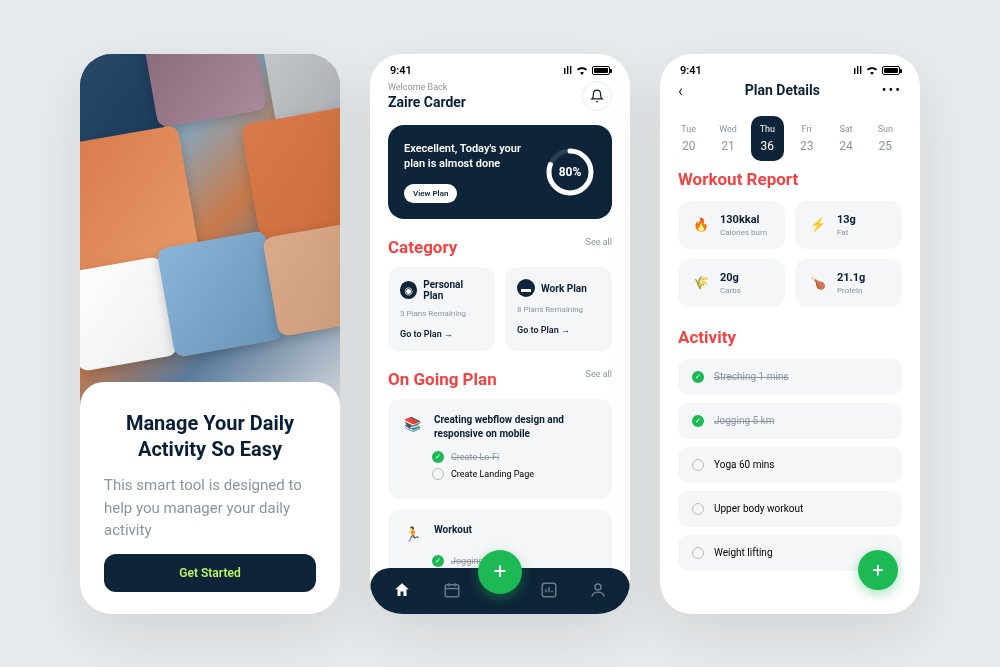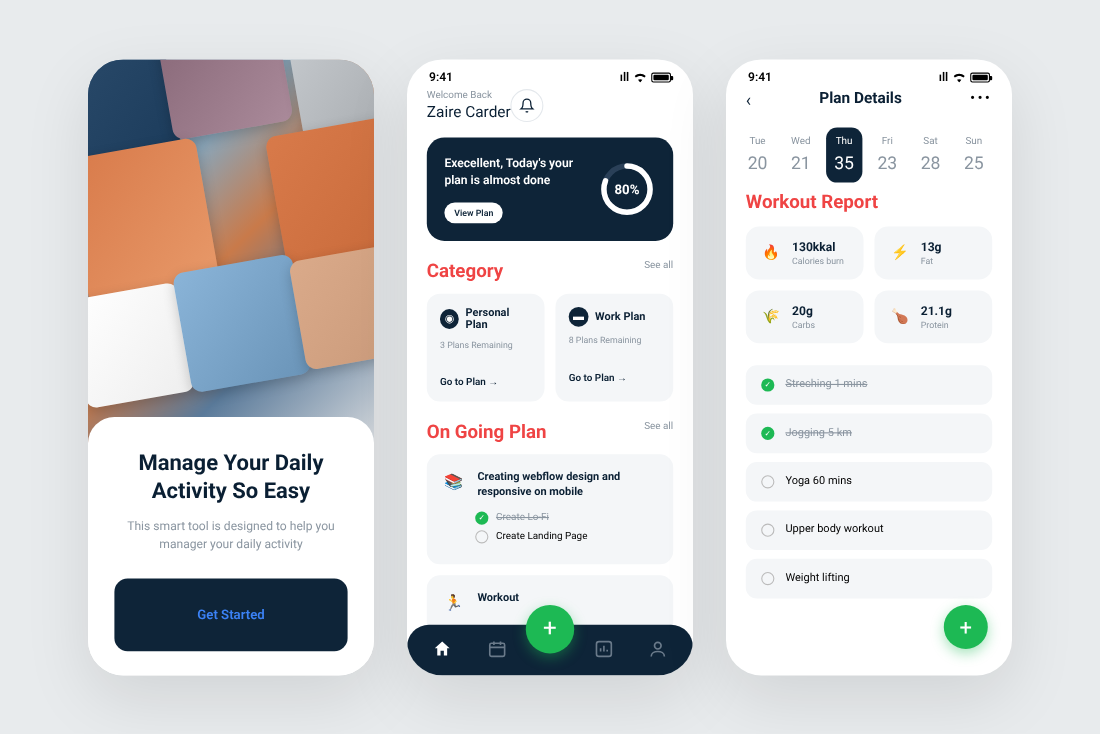--- a/index.html
+++ b/index.html
@@ -21,45 +21,45 @@
 .t1{width:100px;height:130px;left:-20px;top:-10px;background:linear-gradient(135deg,#2a4a6a,#1a3a5a);transform:rotate(-10deg)}
 .t2{width:110px;height:90px;left:70px;top:-25px;background:linear-gradient(135deg,#8a6a7a,#aa8a9a);transform:rotate(-10deg)}
 .t3{width:100px;height:100px;right:-30px;top:-20px;background:linear-gradient(135deg,#c4c8cc,#a4a8ac);transform:rotate(-10deg)}
 .t4{width:120px;height:140px;left:-10px;top:80px;background:linear-gradient(135deg,#d87a4a,#e89a6a);transform:rotate(-10deg)}
 .t5{width:120px;height:120px;right:-30px;top:60px;background:linear-gradient(135deg,#d87a4a,#c86a3a);transform:rotate(-10deg)}
 .t6{width:100px;height:100px;left:-10px;top:210px;background:linear-gradient(135deg,#fff,#eee);transform:rotate(-10deg)}
 .t7{width:110px;height:110px;left:85px;top:185px;background:linear-gradient(135deg,#8ab4d8,#6a94b8);transform:rotate(-10deg)}
 .t8{width:100px;height:100px;right:-30px;top:175px;background:linear-gradient(135deg,#daaa8a,#ca9a7a);transform:rotate(-10deg)}
 .onboard-card{background:#fff;border-radius:24px 24px 0 0;padding:28px 24px 22px;margin-top:-24px;position:relative;z-index:2}
 .onboard-title{font-size:20px;font-weight:700;color:#0a1f33;text-align:center;line-height:1.3;margin-bottom:12px}
-.onboard-sub{font-size:11px;color:#8a95a0;text-align:center;line-height:1.5;margin-bottom:22px}
-.btn-primary{background:#0e2438;color:#3b82f6;padding:26px;border-radius:12px;text-align:center;font-size:12px;font-weight:600}
+.onboard-sub{font-size:15px;color:#8a95a0;text-align:left;line-height:1.5;margin-bottom:12px}
+.btn-primary{background:#0e2438;color:#bef264;padding:12px;border-radius:12px;text-align:center;font-size:12px;font-weight:600}
 
 
 .p2-content{padding:0 18px}
-.header{display:flex;justify-content:flex-start;align-items:center;margin-bottom:14px}
+.header{display:flex;justify-content:space-between;align-items:center;margin-bottom:14px}
 .welcome{font-size:9px;color:#8a95a0}
-.username{font-size:14px;font-weight:400;color:#0a1f33;margin-top:2px}
+.username{font-size:14px;font-weight:700;color:#0a1f33;margin-top:2px}
 .bell{width:30px;height:30px;border:1px solid #e4e8ec;border-radius:50%;display:flex;align-items:center;justify-content:center;font-size:13px}
 .progress-card{background:#0e2438;border-radius:16px;padding:16px;display:flex;align-items:center;gap:14px;margin-bottom:18px}
 .pc-text{flex:1}
 .pc-title{color:#fff;font-size:11px;font-weight:600;line-height:1.4;margin-bottom:10px}
 .pc-btn{background:#fff;color:#0e2438;padding:5px 9px;border-radius:20px;display:inline-block;font-size:8px;font-weight:600}
 .ring{width:52px;height:52px;position:relative}
 .ring svg{transform:rotate(-90deg)}
 .ring-text{position:absolute;top:50%;left:50%;transform:translate(-50%,-50%);color:#fff;font-size:12px;font-weight:700}
 .section-head{display:flex;justify-content:space-between;margin-bottom:10px}
 .section-title{font-size:17px;font-weight:700;color:#ef4444}
 .see-all{font-size:9px;color:#8a95a0}
 .cat-row{display:flex;gap:10px;margin-bottom:18px}
 .cat-card{flex:1;background:#f4f6f8;border-radius:12px;padding:12px}
 .cat-head{display:flex;align-items:center;gap:6px;margin-bottom:8px}
 .cat-icon{width:18px;height:18px;background:#0e2438;border-radius:50%;display:flex;align-items:center;justify-content:center;color:#fff;font-size:10px}
 .cat-name{font-size:10px;font-weight:700;color:#0a1f33}
-.cat-sub{font-size:8px;color:#8a95a0;margin-bottom:24px}
+.cat-sub{font-size:8px;color:#8a95a0;margin-bottom:11px}
 .cat-link{font-size:9px;font-weight:600;color:#0a1f33}
 .plan-card{background:#f4f6f8;border-radius:12px;padding:14px;margin-bottom:10px}
 .plan-head{display:flex;gap:10px;align-items:flex-start;margin-bottom:10px}
 .plan-icon{width:22px;height:22px;display:flex;align-items:center;justify-content:center;font-size:14px}
 .plan-title{flex:1;font-size:10px;font-weight:700;color:#0a1f33;line-height:1.4}
 .plan-task{display:flex;align-items:center;gap:7px;margin-left:30px;margin-bottom:5px;font-size:9px}
 .check{width:12px;height:12px;border-radius:50%;background:#1db954;display:flex;align-items:center;justify-content:center;color:#fff;font-size:7px}
 .uncheck{width:12px;height:12px;border-radius:50%;border:1.5px solid #bbb}
 .done{text-decoration:line-through;color:#8a95a0}
 .bottom-nav{position:absolute;bottom:0;left:0;right:0;background:#0e2438;border-radius:20px 20px 0 0;padding:12px 22px 14px;display:flex;justify-content:space-between;align-items:center}
@@ -69,21 +69,21 @@
 
 
 .p3-content{padding:0 18px}
 .p3-header{display:flex;justify-content:space-between;align-items:center;margin-bottom:16px}
 .back{font-size:16px;color:#0a1f33}
 .p3-title{font-size:14px;font-weight:700;color:#0a1f33}
 .dots{font-size:14px;letter-spacing:2px}
 .days{display:flex;gap:6px;margin-bottom:8px;margin-left:-6px}
 .day{flex:1;text-align:center;padding:8px 4px;border-radius:10px}
 .day-name{font-size:9px;color:#8a95a0;margin-bottom:5px}
-.day-num{font-size:16px;color:#8a95a0}
+.day-num{font-size:12px;color:#8a95a0}
 .day.selected{background:#0e2438}
 .day.selected .day-name,.day.selected .day-num{color:#fff}
 .report-grid{display:grid;grid-template-columns:1fr 1fr;gap:10px;margin-bottom:20px}
 .report-card{background:#f4f6f8;border-radius:12px;padding:12px;display:flex;gap:8px;align-items:center}
 .report-icon{width:22px;height:22px;display:flex;align-items:center;justify-content:center;font-size:13px}
 .report-val{font-size:11px;font-weight:700;color:#0a1f33}
 .report-label{font-size:8px;color:#8a95a0;margin-top:2px}
 .activity-item{background:#f4f6f8;border-radius:10px;padding:12px 14px;margin-bottom:8px;display:flex;align-items:center;gap:10px;font-size:10px}
 .fab2{position:absolute;bottom:24px;right:22px;width:40px;height:40px;background:#1db954;border-radius:50%;display:flex;align-items:center;justify-content:center;color:#fff;font-size:20px;box-shadow:0 4px 12px rgba(29,185,84,0.4)}
 </style>
@@ -247,29 +247,29 @@
       <div class="day">
             <div class="day-name">Tue</div>
             <div class="day-num">20</div>
           </div>
       <div class="day">
             <div class="day-name">Wed</div>
             <div class="day-num">21</div>
           </div>
       <div class="day selected">
             <div class="day-name">Thu</div>
-            <div class="day-num">35</div>
+            <div class="day-num">36</div>
           </div>
       <div class="day">
             <div class="day-name">Fri</div>
             <div class="day-num">23</div>
           </div>
       <div class="day">
             <div class="day-name">Sat</div>
-            <div class="day-num">28</div>
+            <div class="day-num">24</div>
           </div>
       <div class="day">
             <div class="day-name">Sun</div>
             <div class="day-num">25</div>
           </div>
     </div>
     <div class="section-title" style="margin-bottom:12px">Workout Report</div>
     <div class="report-grid">
       <div class="report-card">
             <div class="report-icon">🔥</div>
@@ -293,20 +293,21 @@
             </div>
           </div>
       <div class="report-card">
             <div class="report-icon">🍗</div>
             <div>
               <div class="report-val">21.1g</div>
               <div class="report-label">Protein</div>
             </div>
           </div>
     </div>
+    <div class="section-title" style="margin-bottom:12px">Activity</div>
     <div class="activity-item">
           <div class="check">✓</div>
           <span class="done">Streching 1 mins</span>
         </div>
     <div class="activity-item">
           <div class="check">✓</div>
           <span class="done">Jogging 5 km</span>
         </div>
     <div class="activity-item">
           <div class="uncheck"></div>

